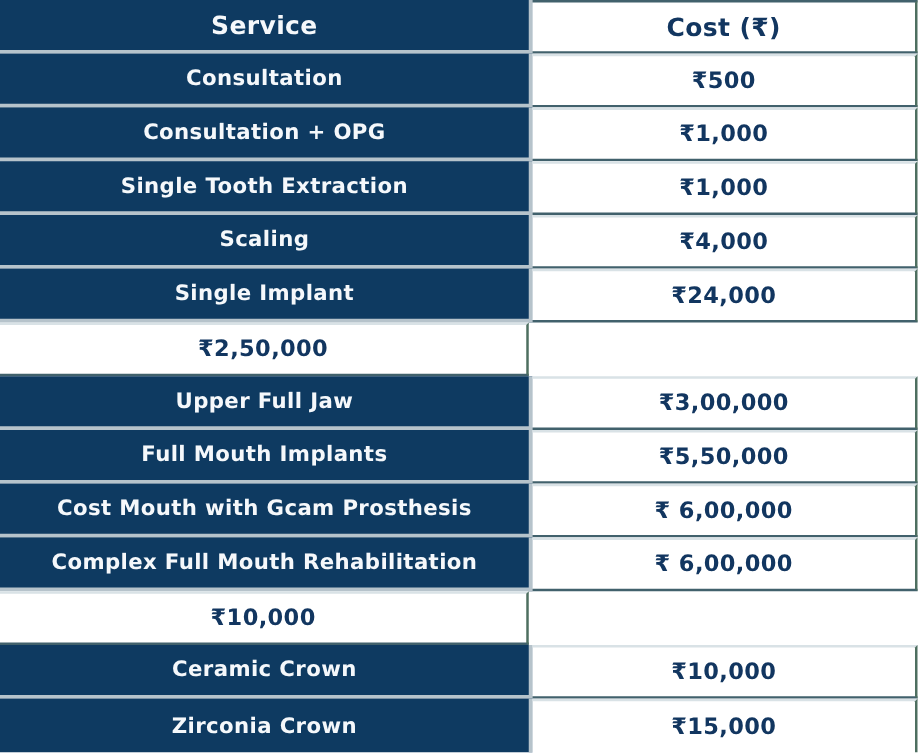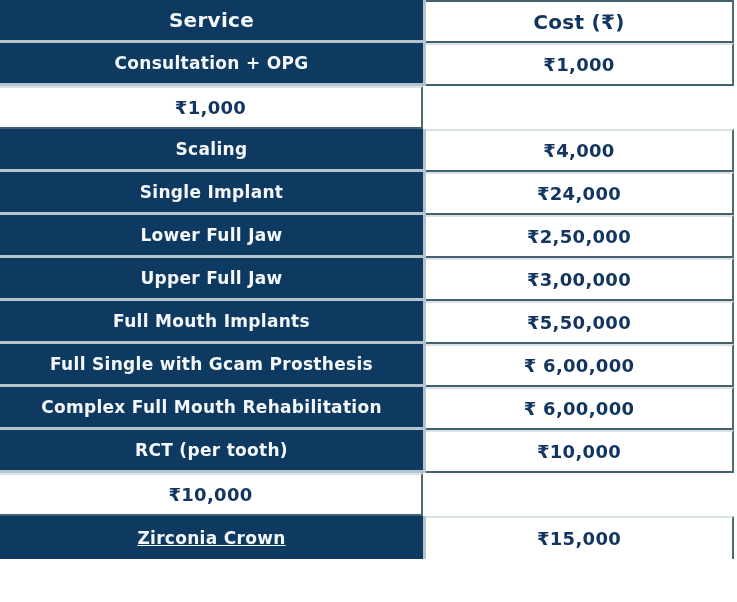--- a/index.html
+++ b/index.html
@@ -28,21 +28,21 @@
     white-space: nowrap;
   }
   .svc {
     background: #0e3a61;
     color: #f5f8fb;
     font-size: 17px;
     letter-spacing: 0.3px;
     border-right: 3px solid #b6c3cb;
     border-bottom: 3px solid #b6c3cb;
   }
-  .row:last-child .svc { border-bottom: none; text-decoration: underline; }
+  .row:last-child .svc { border-bottom: none; }
   .cost {
     background: #ffffff;
     color: #123660;
     font-size: 18px;
     letter-spacing: 0.3px;
     border-top: 2px solid #d9e2e6;
     border-bottom: 2px solid #41616c;
     border-right: 2px solid #4e6f60;
     margin-right: 3px;
   }
@@ -54,71 +54,75 @@
 </head>
 <body>
 
 <div class="price-table">
 
   <div class="row row-header">
     <div class="cell svc">Service</div>
     <div class="cell cost">Cost (₹)</div>
   </div>
 
+  <div class="row">
+    <div class="cell svc">Consultation</div>
+    <div class="cell cost">₹500</div>
+  </div>
 
   <div class="row">
     <div class="cell svc">Consultation + OPG</div>
     <div class="cell cost">₹1,000</div>
   </div>
 
   <div class="row">
+    <div class="cell svc">Single Tooth Extraction</div>
     <div class="cell cost">₹1,000</div>
   </div>
 
   <div class="row">
     <div class="cell svc">Scaling</div>
     <div class="cell cost">₹4,000</div>
   </div>
 
   <div class="row">
     <div class="cell svc">Single Implant</div>
     <div class="cell cost">₹24,000</div>
   </div>
 
   <div class="row">
-    <div class="cell svc">Lower Full Jaw</div>
     <div class="cell cost">₹2,50,000</div>
   </div>
 
   <div class="row">
     <div class="cell svc">Upper Full Jaw</div>
     <div class="cell cost">₹3,00,000</div>
   </div>
 
   <div class="row">
     <div class="cell svc">Full Mouth Implants</div>
     <div class="cell cost">₹5,50,000</div>
   </div>
 
   <div class="row">
-    <div class="cell svc">Full Single with Gcam Prosthesis</div>
+    <div class="cell svc">Cost Mouth with Gcam Prosthesis</div>
     <div class="cell cost">₹ 6,00,000</div>
   </div>
 
   <div class="row">
     <div class="cell svc">Complex Full Mouth Rehabilitation</div>
     <div class="cell cost">₹ 6,00,000</div>
   </div>
 
   <div class="row">
-    <div class="cell svc">RCT (per tooth)</div>
     <div class="cell cost">₹10,000</div>
   </div>
 
   <div class="row">
+    <div class="cell svc">Ceramic Crown</div>
     <div class="cell cost">₹10,000</div>
   </div>
 
   <div class="row">
     <div class="cell svc">Zirconia Crown</div>
     <div class="cell cost">₹15,000</div>
   </div>
 
 </div>
 

